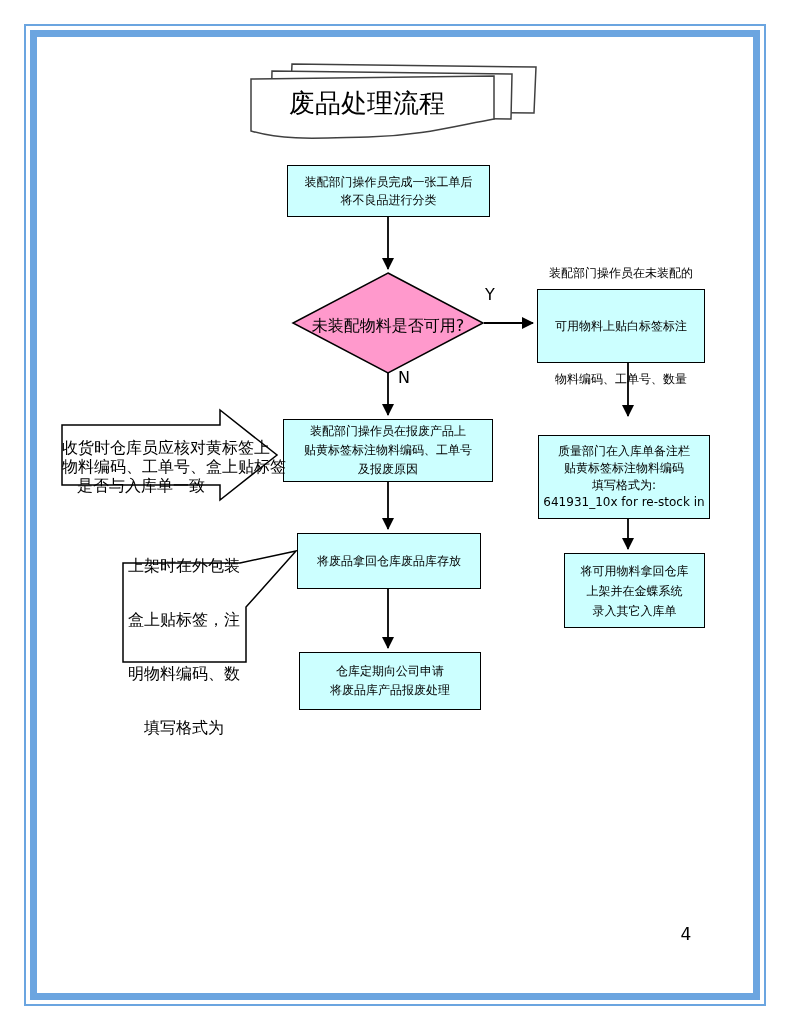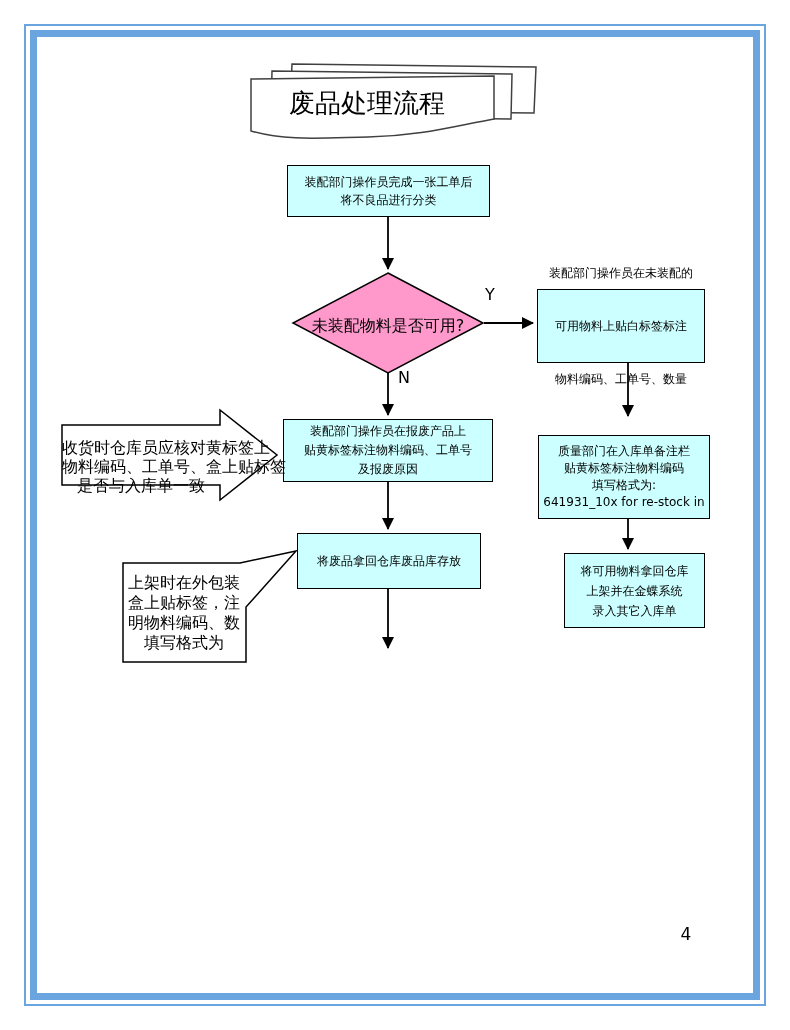--- a/index.html
+++ b/index.html
@@ -112,28 +112,32 @@
   <div class="box" style="left:297px;top:533px;width:184px;height:56px;">
     <div class="ln">将废品拿回仓库废品库存放</div>
   </div>
 
   <div class="box lh19" style="left:283px;top:419px;width:210px;height:63px;">
     <div class="ln">装配部门操作员在报废产品上</div>
     <div class="ln">贴黄标签标注物料编码、工单号</div>
     <div class="ln">及报废原因</div>
   </div>
 
+  <div class="box lh19" style="left:299px;top:652px;width:182px;height:58px;">
+    <div class="ln">仓库定期向公司申请</div>
+    <div class="ln">将废品库产品报废处理</div>
+  </div>
 
   <div class="overlay-text" style="left:62px;top:426px;width:158px;height:58px;margin-top:12px;">
     <div class="ln">收货时仓库员应核对黄标签上</div>
     <div class="ln">物料编码、工单号、盒上贴标签</div>
     <div class="ln">是否与入库单一致</div>
   </div>
 
-  <div class="overlay-text" style="left:124px;top:573px;width:120px;height:80px;line-height:20px;">
+  <div class="overlay-text" style="left:124px;top:556px;width:120px;height:80px;line-height:20px;gap:34px;">
     <div class="ln">上架时在外包装</div>
     <div class="ln">盒上贴标签，注</div>
     <div class="ln">明物料编码、数</div>
     <div class="ln">填写格式为</div>
   </div>
 
   <div class="page-number">4</div>
 
 </div>
 

